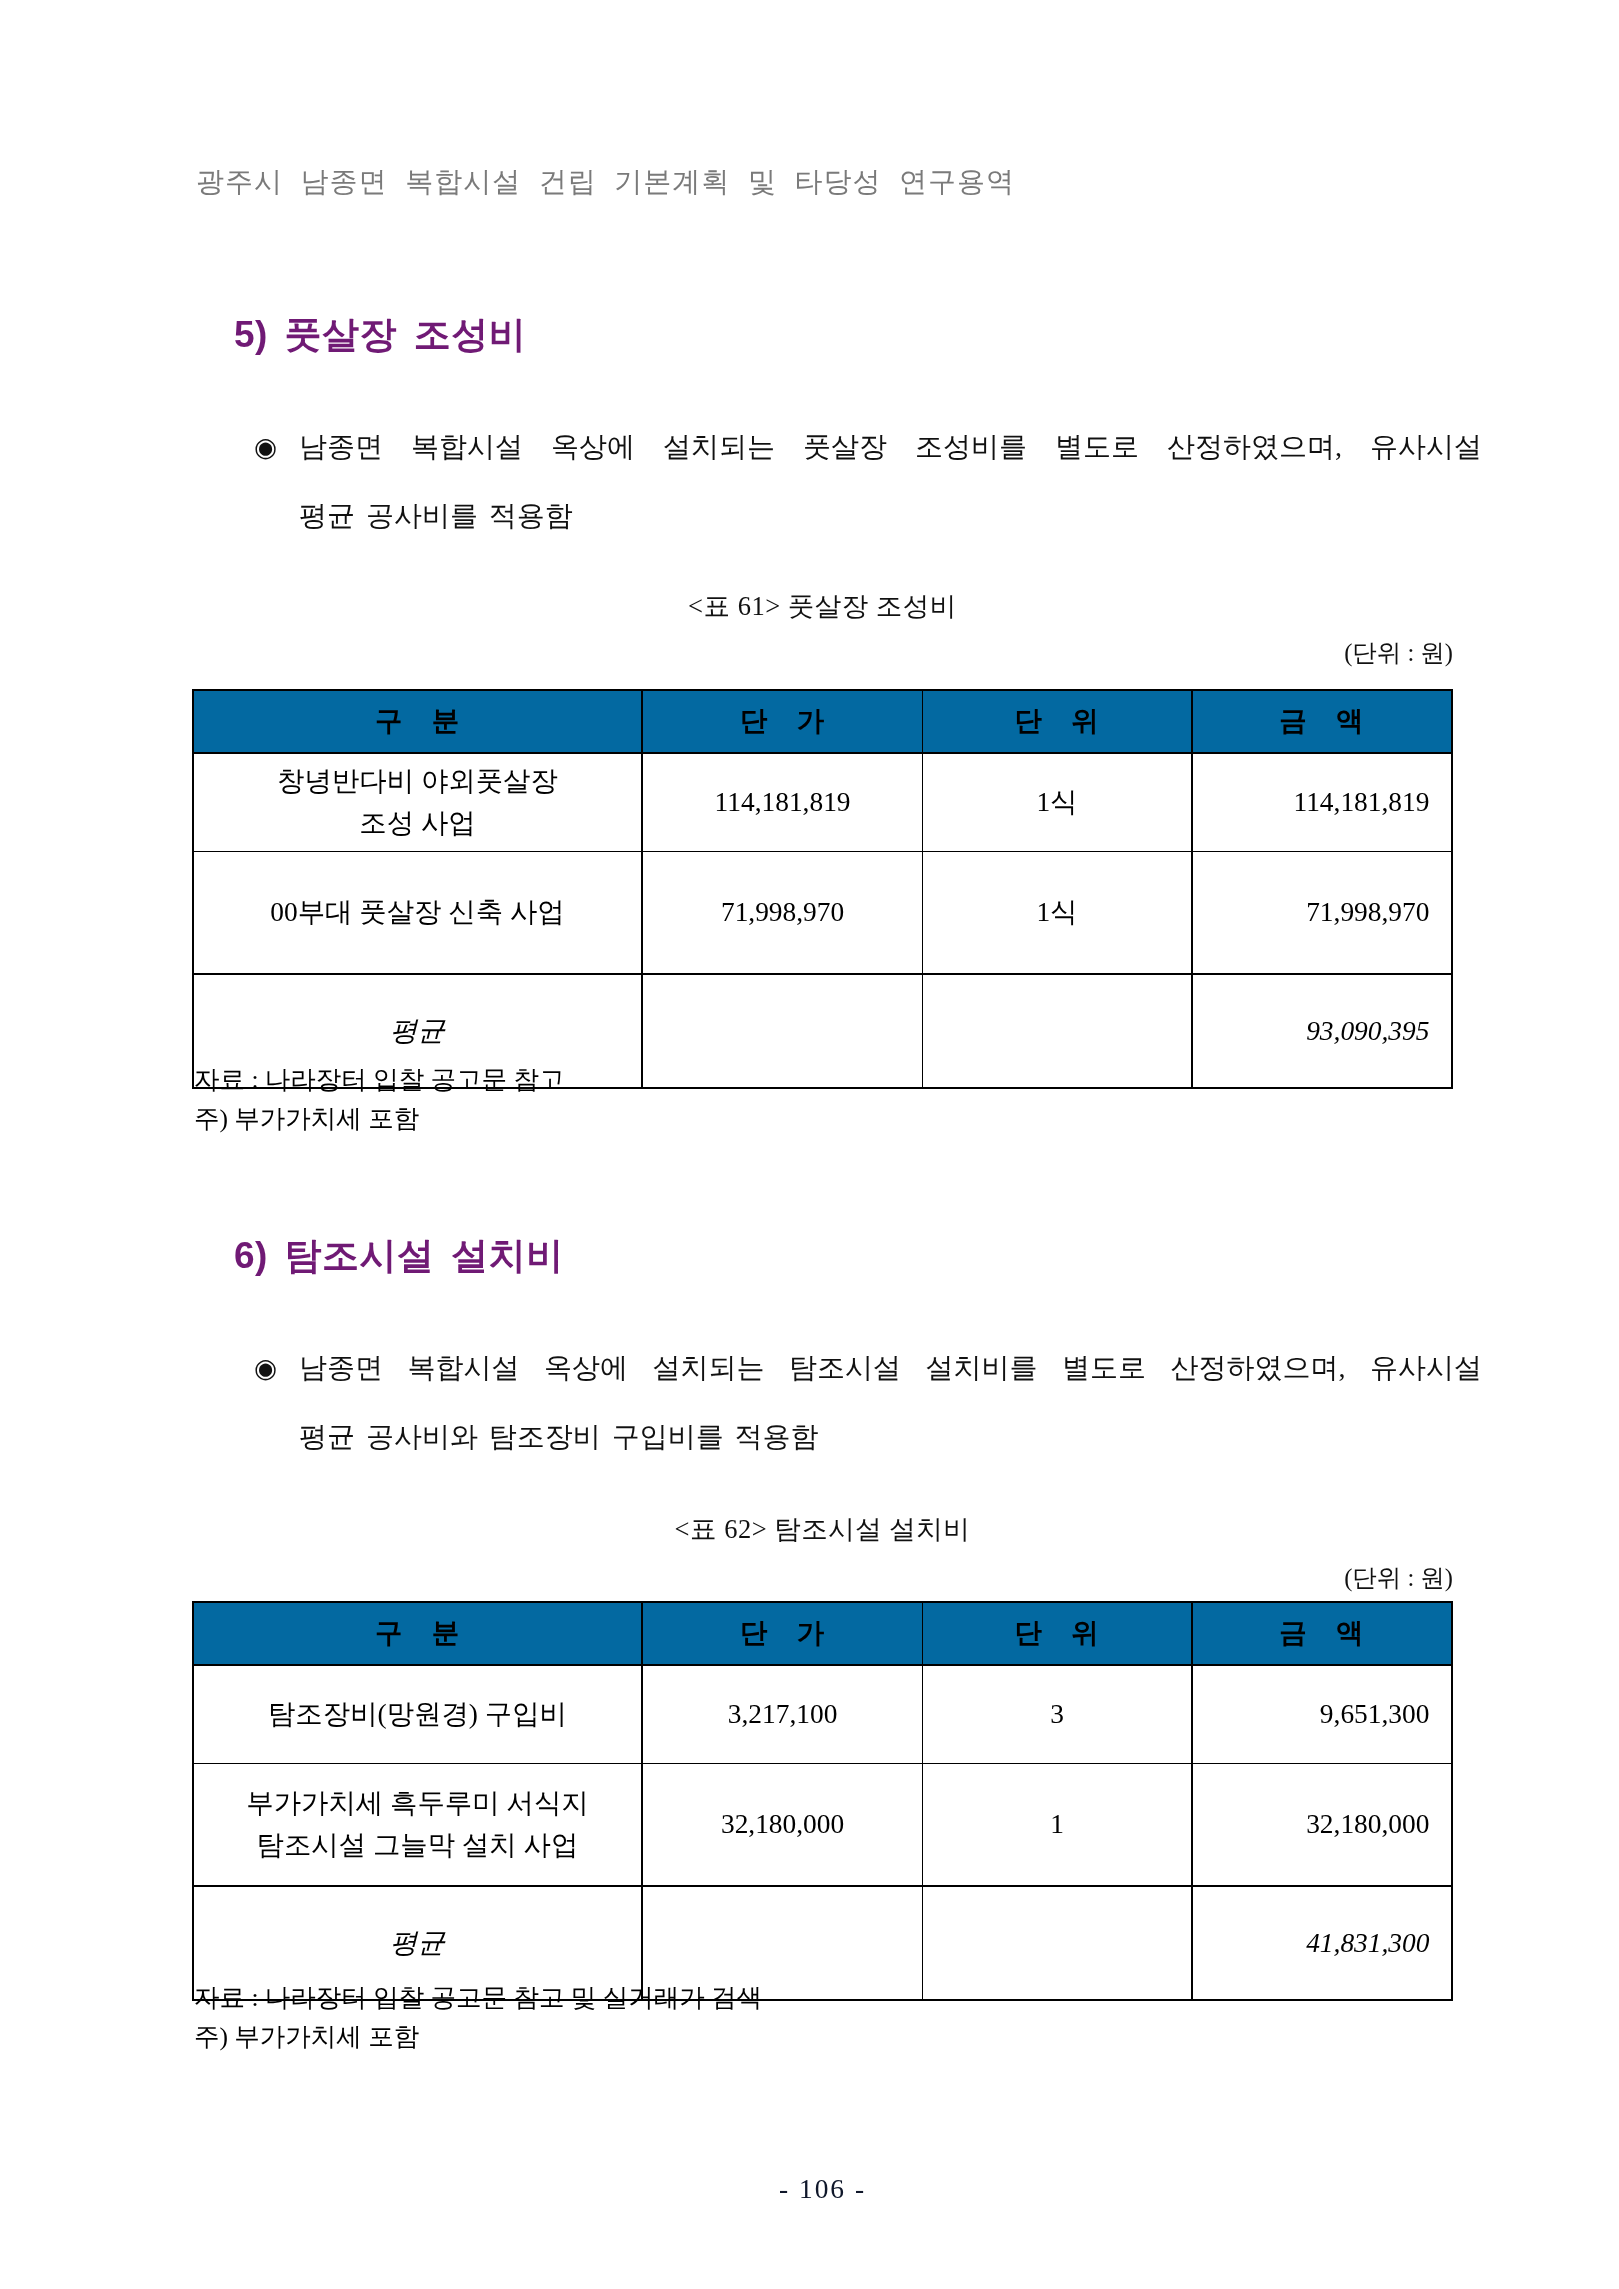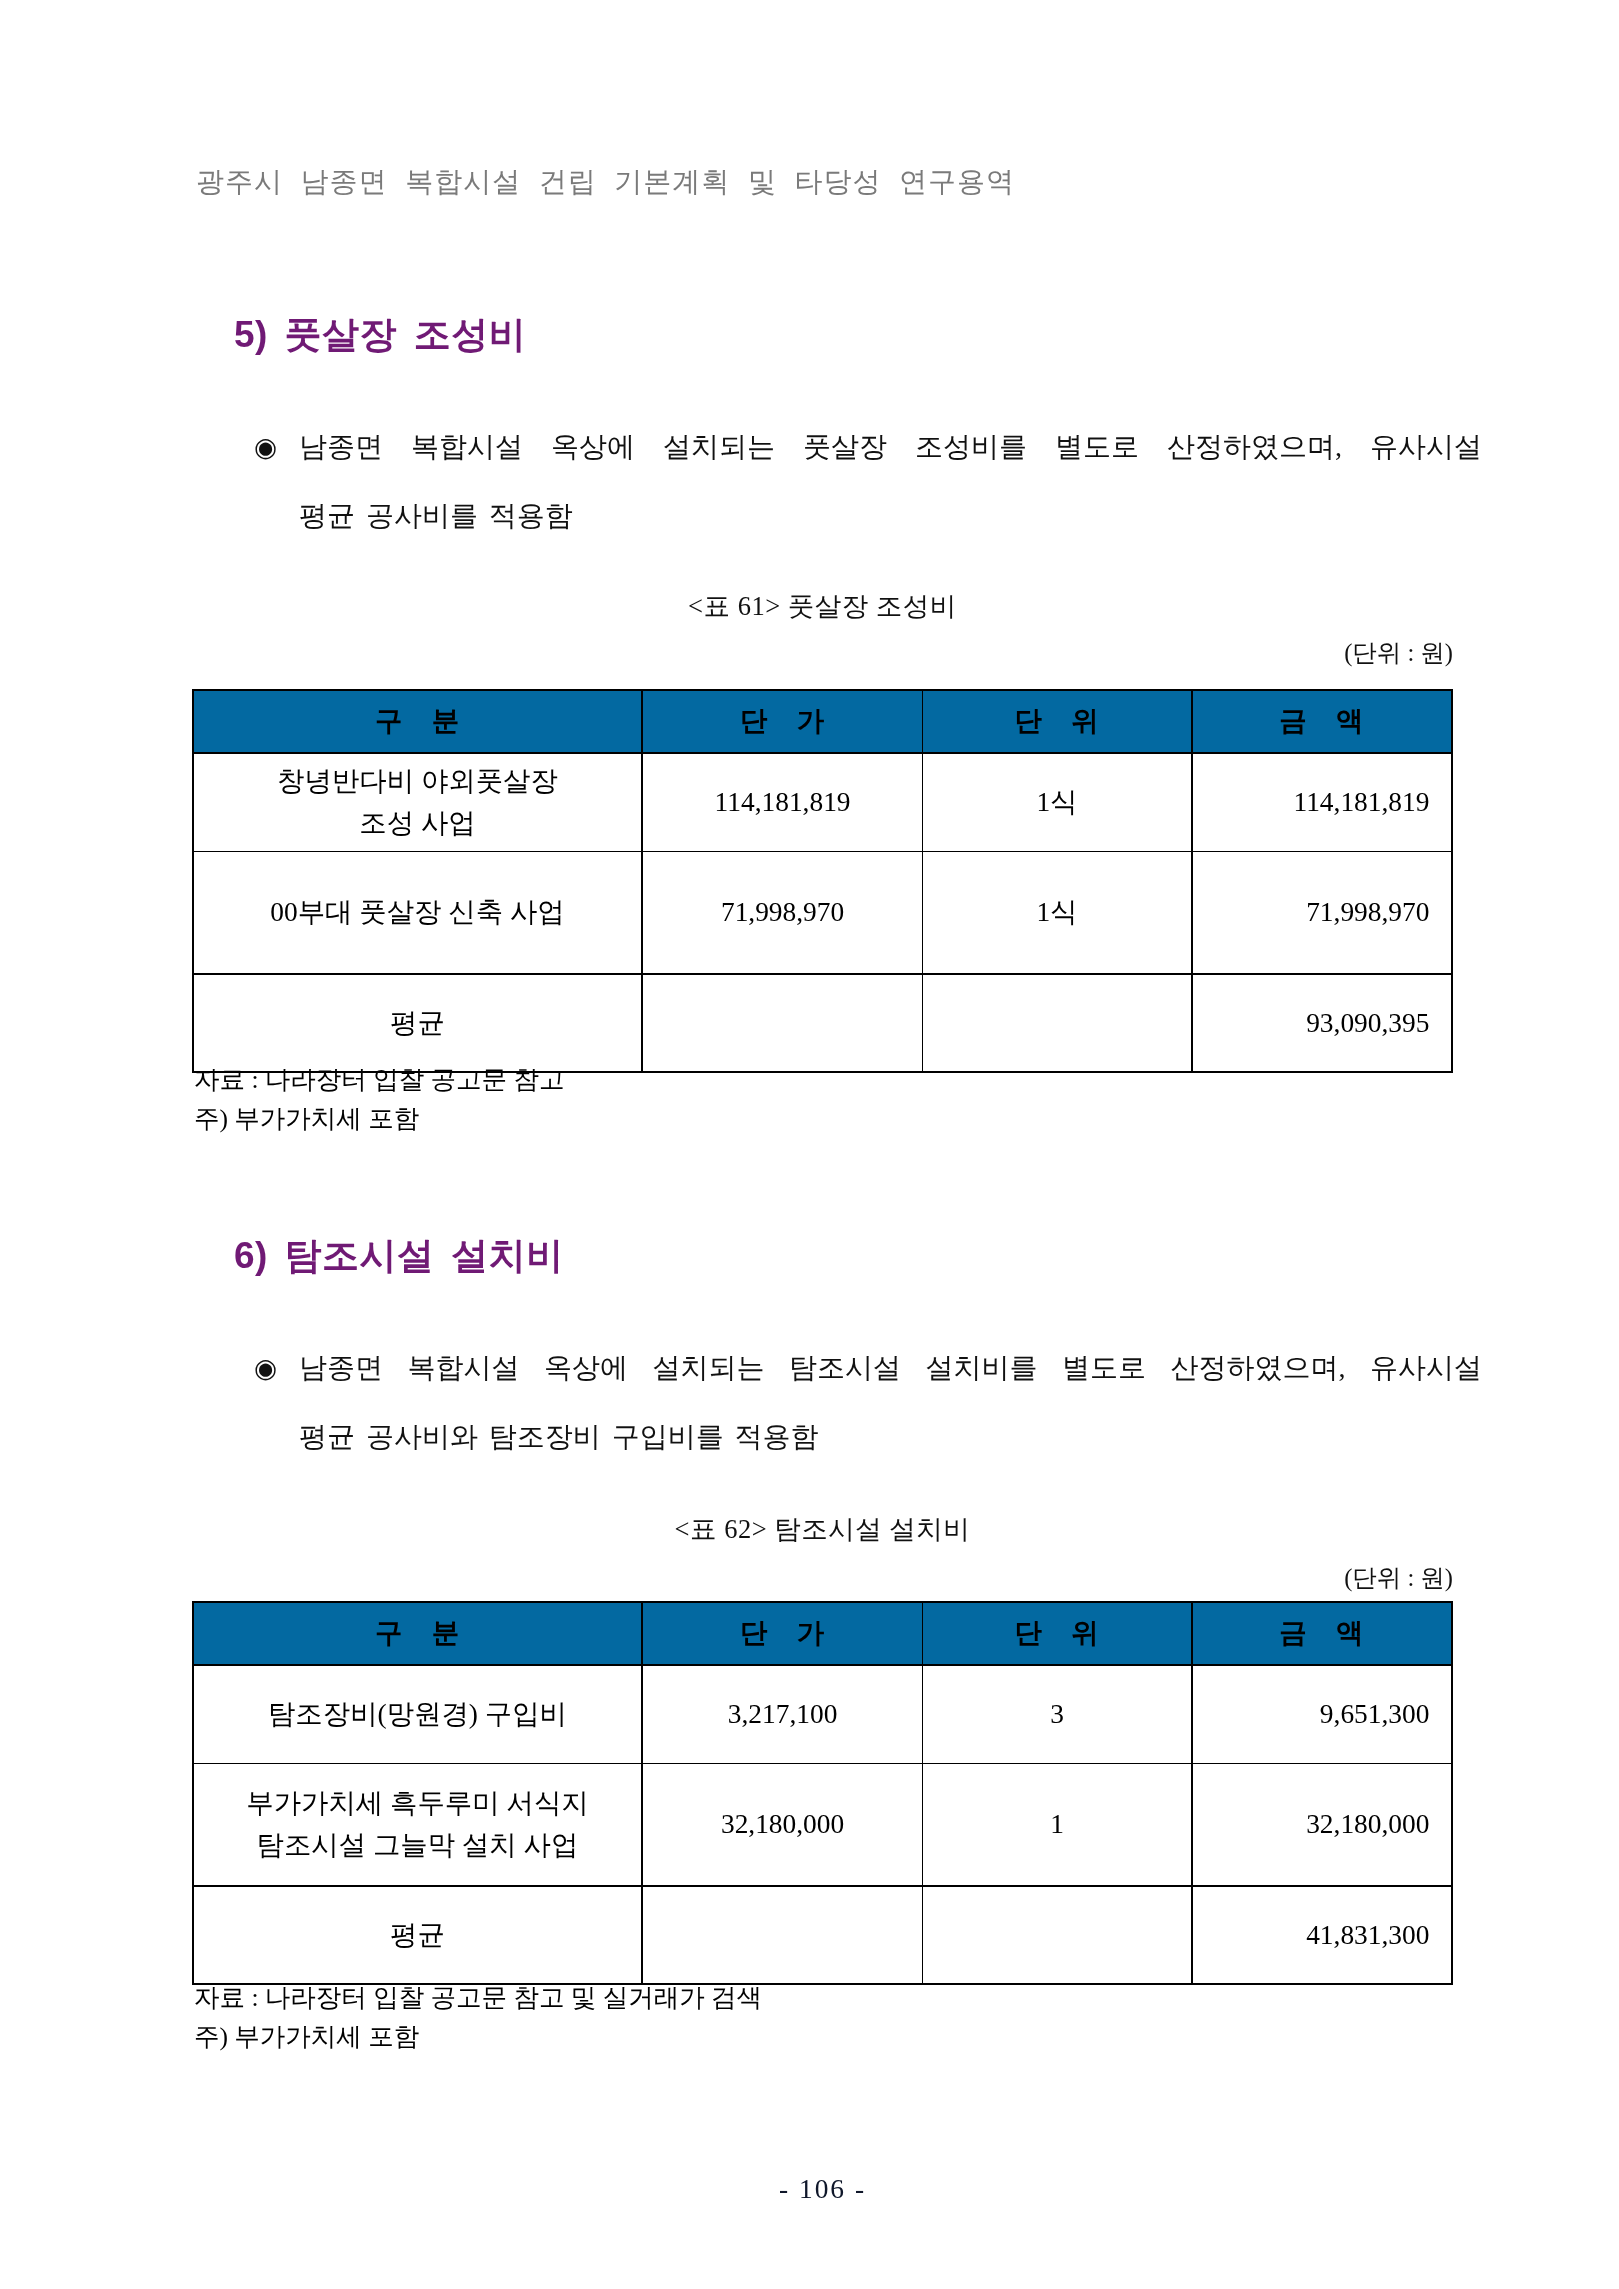--- a/index.html
+++ b/index.html
@@ -69,21 +69,21 @@
   .cost-table th:nth-child(1), .cost-table td:nth-child(1),
   .cost-table th:nth-child(3), .cost-table td:nth-child(3) { border-right:2px solid #000; }
 
   .cost-table th {
     background:#0369a1; font-weight:600; letter-spacing:1px;
     border-bottom:2px solid #000;
   }
   .cost-table tr.hdr   { height:63px;  }
   .cost-table tr.r1    { height:98px; }
   .cost-table tr.r2    { height:123px;  }
-  .cost-table tr.avg   { height:98px; }
+  .cost-table tr.avg   { height:114px;font-style:italic; }
   .cost-table tr.avg td { border-top:2px solid #000; }
 
   .cost-table td.c0 { white-space:pre-line; }
   .cost-table td.c3 { text-align:right; padding-right:21.6px; }
 
   .note {
     position:absolute; left:194px; font-size:25.5px; color:#000000;
   }
   #n61a { top:1062px; }
   #n61b { top:1101px; }

